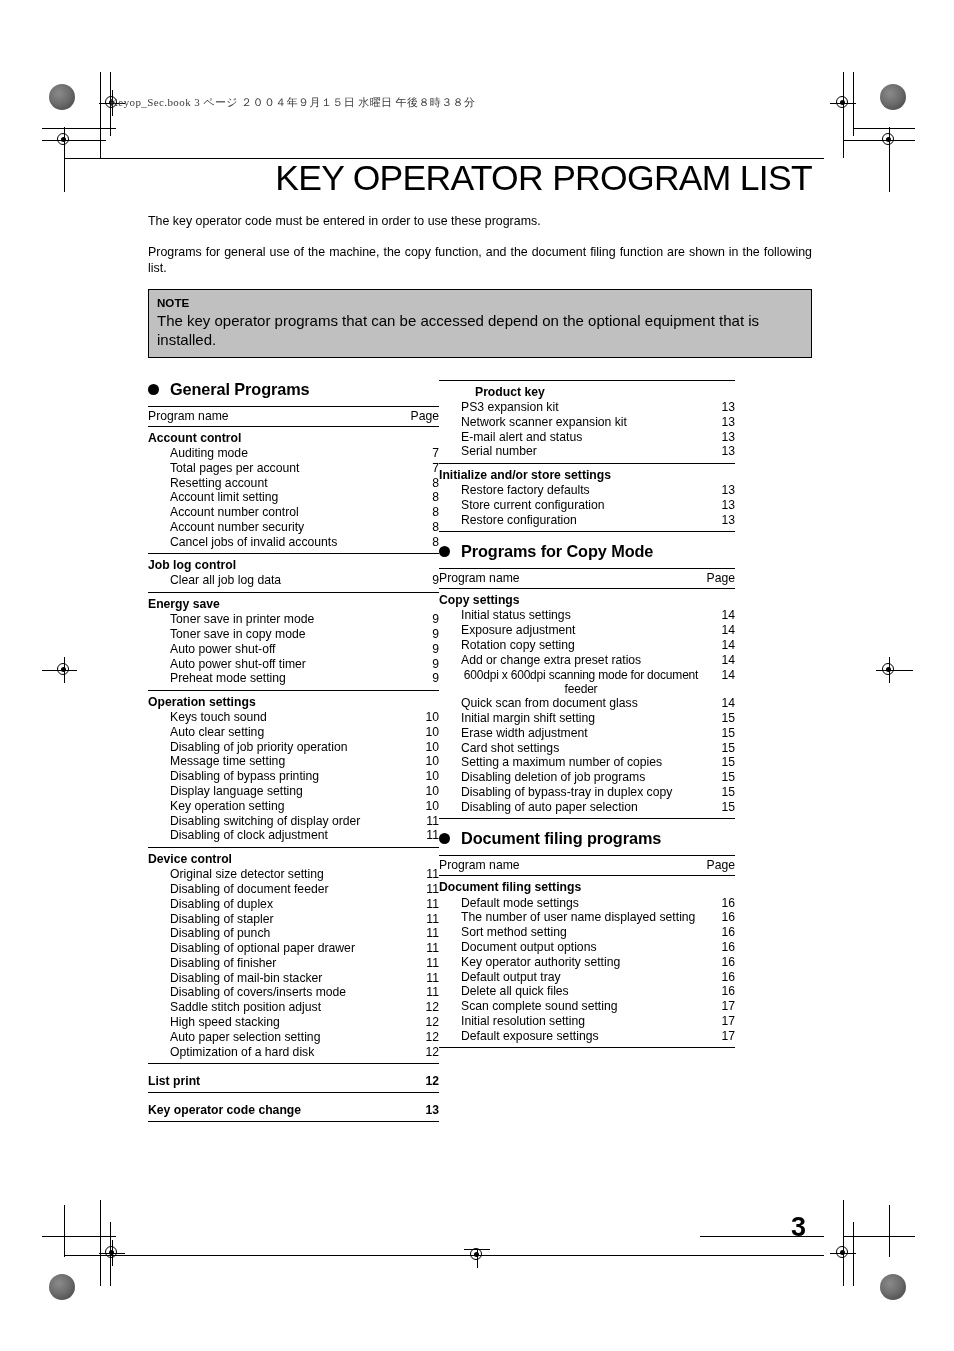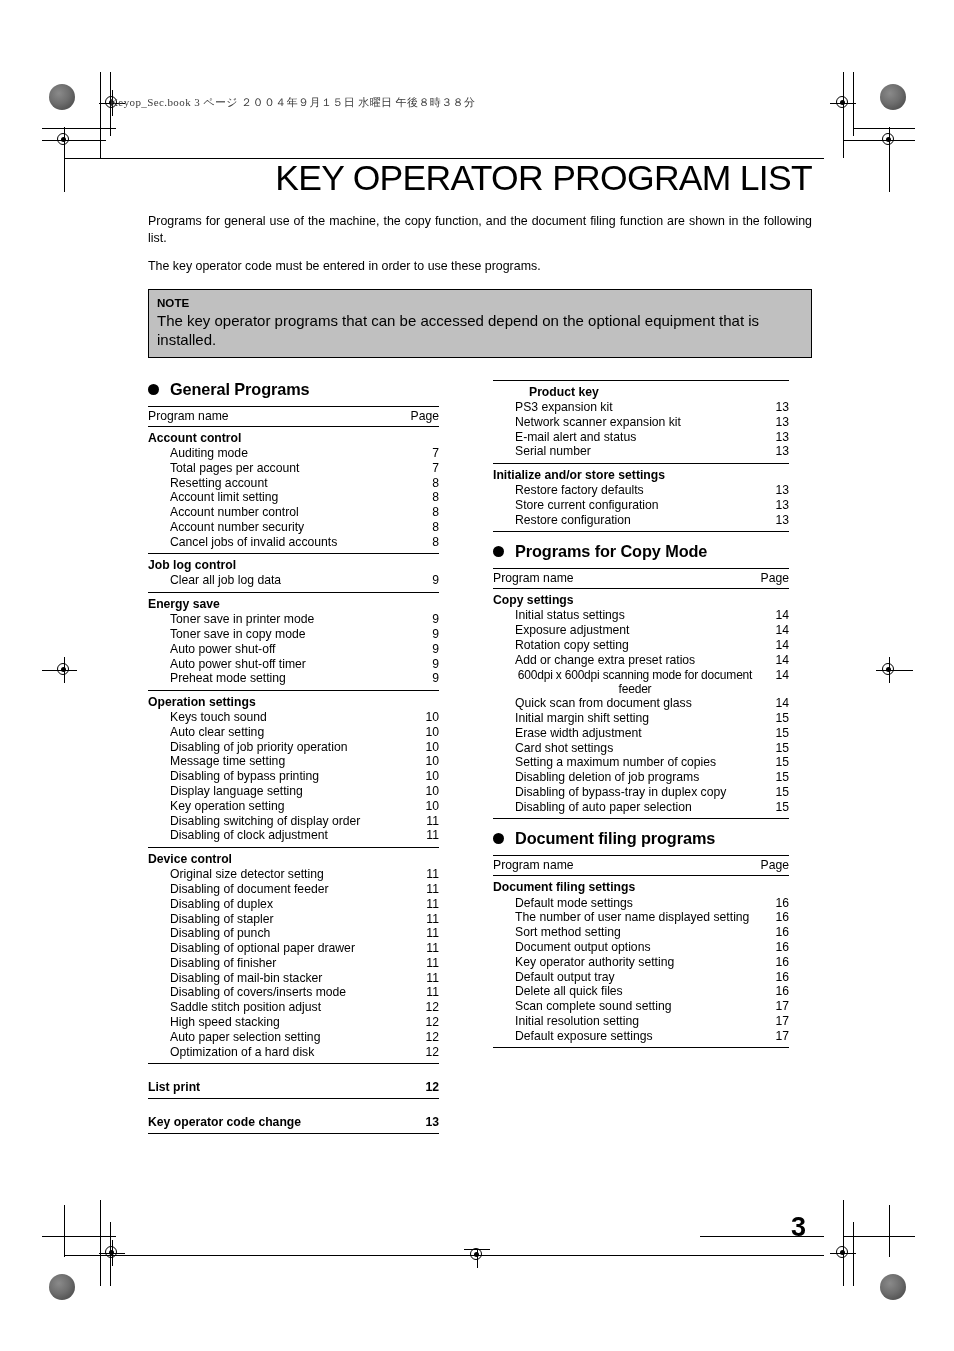--- a/index.html
+++ b/index.html
@@ -101,21 +101,20 @@
     font-weight: bold;
     margin-bottom: 3px;
   }
   .note-body {
     font-size: 15px;
     line-height: 1.25;
   }
 
   .columns {
     display: flex;
-    gap: 54px;
     align-items: flex-start;
   }
   .col { width: 291px; }
   .col.right { width: 296px; }
 
   
   .sec-head {
     display: flex;
     align-items: baseline;
     gap: 11px;
@@ -164,21 +163,21 @@
     padding: 0.4px 0 0.4px 0;
   }
   .itm td.nm { padding-left: 22px; }
   .itm.small td.nm { font-size: 12px; letter-spacing: -0.2px; text-align: center; }
 
   .spacer td { height: 4px; line-height: 4px; font-size: 0; }
 
   
   .solo td {
     font-weight: bold;
-    padding: 16px 0 4px 0;
+    padding: 10px 0 4px 0;
   }
 
   .block-gap { height: 10px; }
 
   
   .pagenum {
     position: absolute;
     right: 148px;
     bottom: 108px;
     font-size: 27px;
@@ -278,22 +277,22 @@
       <div class="rc-inner"></div>
   </div>
 </div>
 
 <div class="runhead">Keyop_Sec.book   3 ページ   ２００４年９月１５日   水曜日   午後８時３８分</div>
 
 <div class="content">
 
   <h1 class="doc-title">KEY OPERATOR PROGRAM LIST</h1>
 
+  <p class="intro last">The key operator code must be entered in order to use these programs.</p>
   <p class="intro">Programs for general use of the machine, the copy function, and the document filing function are shown in the following list.</p>
-  <p class="intro last">The key operator code must be entered in order to use these programs.</p>
 
   <div class="note-box">
     <div class="note-title">NOTE</div>
     <div class="note-body">The key operator programs that can be accessed depend on the optional equipment that is installed.</div>
   </div>
 
   <div class="columns">
 
     <div class="col left">
 

